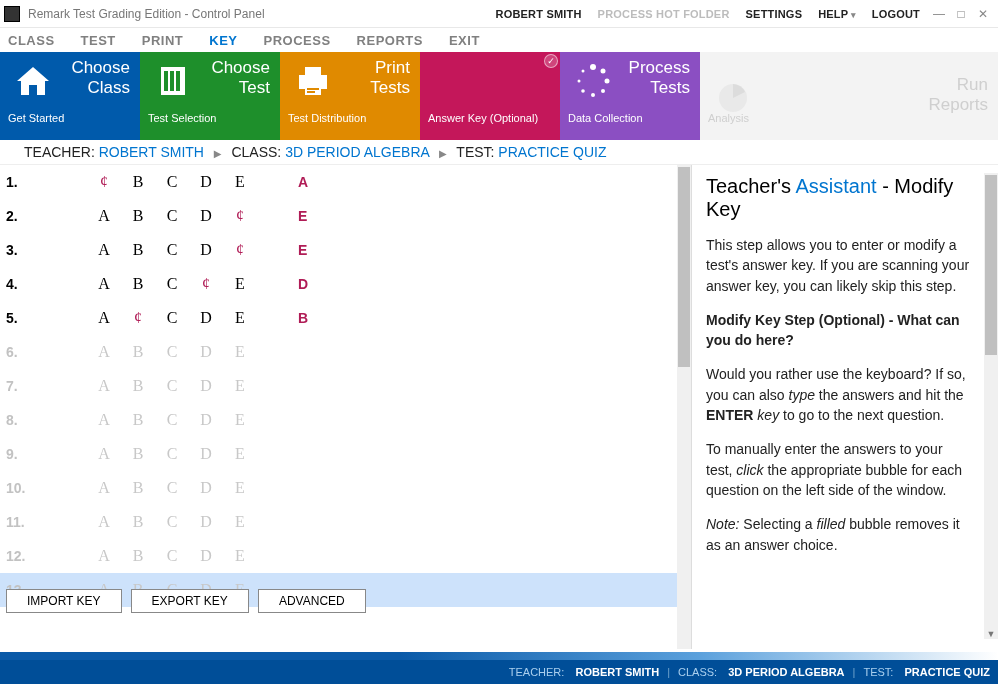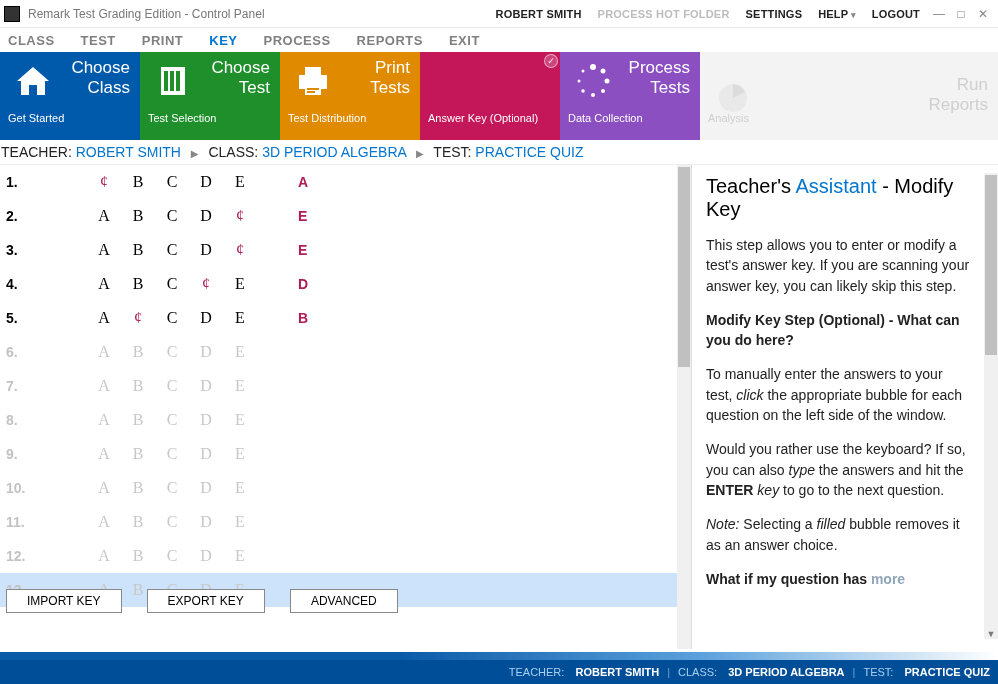--- a/index.html
+++ b/index.html
@@ -21,40 +21,40 @@
 .rtile .riconbox { width: 46px; height: 46px; display:flex; align-items:center; justify-content:center;}
 .rtile .rlabels { text-align: right; font-size: 17px; line-height: 20px; flex:1;}
 .rtile .rsub { position: absolute; bottom: 16px; left: 8px; font-size: 11px; }
 .rtile .corner { position:absolute; top:2px; right:2px; width:14px; height:14px; border-radius:50%; background:#fff3; border:1px solid #fff8; font-size:9px; color:#fff; text-align:center; line-height:12px;}
 .t1 { background:#005aab; width:140px;}
 .t2 { background:#1e8f2b; width:140px;}
 .t3 { background:#e08a00; width:140px;}
 .t4 { background:#c4175a; width:140px;}
 .t5 { background:#8b4fc2; width:140px;}
 .t6 { background:#f3f3f3; color:#cfcfcf; flex:1; cursor:default;justify-content:center;}
-.breadcrumb { padding: 4px 1px; font-size: 14px; border-bottom:1px solid #eee;}
+.breadcrumb { padding: 4px 24px; font-size: 14px; border-bottom:1px solid #eee;}
 .breadcrumb .lbl { color:#222; }
 .breadcrumb .val { color:#0075cf; }
 .breadcrumb .sep { color:#888; margin:0 6px; font-size:10px;}
 .mainarea { display:flex; height: 484px; }
 .keygrid { flex: 0 0 692px; position:relative; border-right:1px solid #ddd;}
 .keygrid-inner { position:absolute; inset:0 14px 0 0; overflow:hidden;}
 .scrollbar-v { position:absolute; right:0; top:0; width:14px; height:100%; background:#f0f0f0;}
 .scrollbar-v .thumb{ position:absolute; left:1px; right:1px; top:2px; height:200px; background:#c0c0c0;}
 .qrow { display:flex; align-items:center; height:34px; padding-left:6px;}
 .qrow.sel { background:#cde2fb;}
 .qnum { width:30px; font-weight:700; font-size:14px;}
 .qnum.dim { color:#c2c2c2;}
 .bubbles { display:flex; gap:18px; margin-left:60px;}
 .bub { width:16px; text-align:center; font-size:16px; font-weight:400; cursor:pointer; font-family: Georgia, serif;}
 .bub.active { color:#000;}
 .bub.dim { color:#c8c8c8;}
 .bub.filled { color:#b01c56;}
 .answer { margin-left:50px; width:20px; font-weight:700; color:#b01c56; font-size:14px;}
-.bottombar { position:absolute; left:6px; bottom:36px; display:flex; gap:25px;}
+.bottombar { position:absolute; left:6px; bottom:36px; display:flex; gap:9px;}
 .btn { border:1px solid #888; background:#fff; padding:4px 20px; font-size:12px; cursor:pointer; min-width:108px; text-align:center;}
 .rightpanel { flex:1; padding:10px 6px 0 14px; position:relative; background:#fff;}
 .rightpanel h2 { font-weight:400; font-size:20px; margin-bottom:14px;}
 .rightpanel h2 .assist{ color:#0075cf;}
 .rightpanel .body { font-size:14px; color:#222; line-height:1.45; padding-right:20px; height:420px; overflow:hidden;}
 .rightpanel .body p { margin-bottom:14px;}
 .rightpanel .body b { font-weight:700;}
 .rightpanel .more { color:#8fa6b8;}
 .rp-scroll { position:absolute; right:0; top:8px; width:14px; bottom:10px; background:#f0f0f0;}
 .rp-scroll .thumb{position:absolute; left:1px; right:1px; top:2px; height:180px; background:#c0c0c0;}
@@ -357,24 +357,23 @@
   </div>
 
   <div class="rightpanel">
     <div class="rp-swoosh"></div>
     <h2>
       <span>Teacher's </span><span class="assist">Assistant</span><span> - Modify Key</span>
     </h2>
     <div class="body">
       <p>This step allows you to enter or modify a test's answer key. If you are scanning your answer key, you can likely skip this step.</p>
       <p><b>Modify Key Step (Optional) - What can you do here?</b></p>
+      <p><span>Would you rather use the keyboard? If so, you can also </span><i>type</i><span> the answers and hit the </span><span style="font-variant:small-caps;font-weight:600">ENTER</span><i> key</i><span> to go to the next question.</span></p>
       <p><span>To manually enter the answers to your test, </span><i>click</i><span> the appropriate bubble for each question on the left side of the window.</span></p>
-      <p><span>Would you rather use the keyboard? If so, you can also </span><i>type</i><span> the answers and hit the </span><span style="font-variant:small-caps;font-weight:600">ENTER</span><i> key</i><span> to go to the next question.</span></p>
       <p><i>Note:</i><span> Selecting a </span><i>filled</i><span> bubble removes it as an answer choice.</span></p>
-      <p><b>What if my question has </b><b class="more">more</b></p>
     </div>
     <div class="rp-scroll">
       <div class="arr" style="top:0">▲</div>
       <div class="thumb"></div>
       <div class="arr" style="bottom:0">▼</div>
     </div>
   </div>
 </div>
 
 <div class="gradbar"></div>

